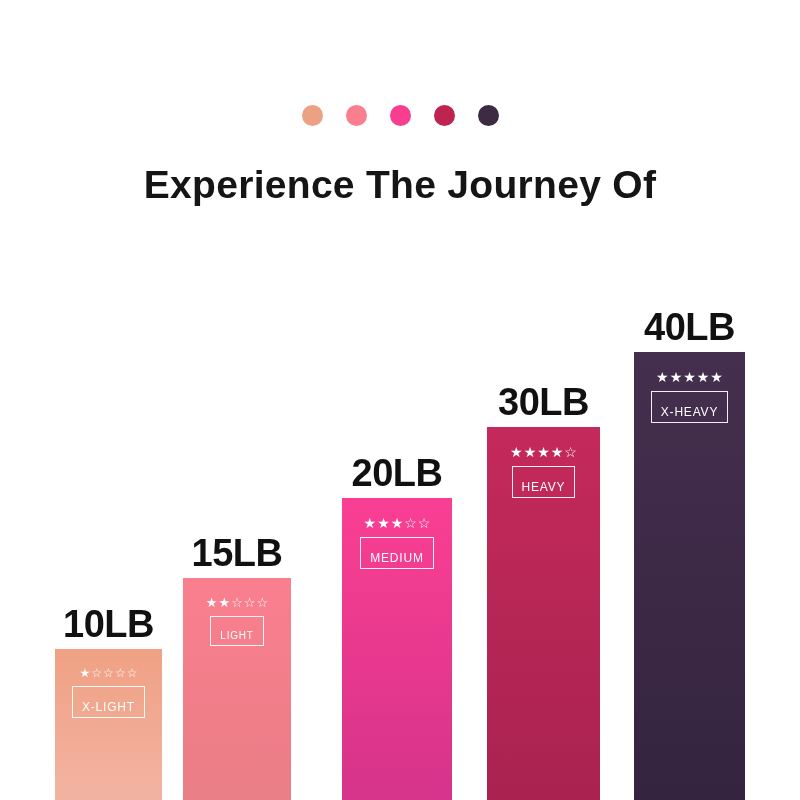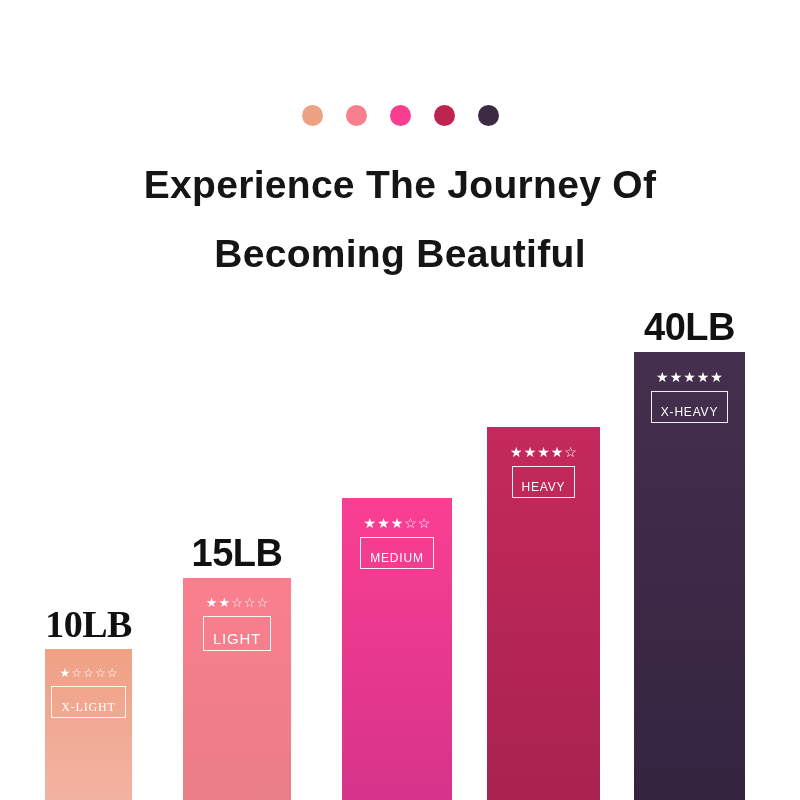--- a/index.html
+++ b/index.html
@@ -127,25 +127,24 @@
   <div id="dot-row">
       <span class="dot" style="background: rgb(237, 161, 131);"></span>
       <span class="dot" style="background: rgb(250, 127, 142);"></span>
       <span class="dot" style="background: rgb(247, 62, 143);"></span>
       <span class="dot" style="background: rgb(189, 36, 80);"></span>
       <span class="dot" style="background: rgb(61, 43, 68);"></span>
     </div>
 
   <div id="heading">
     <span class="hl">Experience The Journey Of</span>
-    <span class="hl">Becoming Beautiful</span>
   </div>
 
   <div id="chart">
-      <div class="bar-group" style="left: 45px; width: 87px; height: 151px; font-family: Liberation Serif, serif;">
+      <div class="bar-group" style="left: 55px; width: 107px; height: 151px;">
         <div class="bar-value">10LB</div>
         <div class="bar" style="background: linear-gradient(rgb(239, 161, 132) 0%, rgb(243, 179, 162) 100%);">
           <div class="bar-inner">
             <div class="stars" style="font-size: 12px;">
               <span>★</span>
               <span>☆</span>
               <span>☆</span>
               <span>☆</span>
               <span>☆</span>
             </div>
@@ -157,39 +156,41 @@
         <div class="bar-value">15LB</div>
         <div class="bar" style="background: linear-gradient(rgb(250, 127, 142) 0%, rgb(234, 126, 135) 100%);">
           <div class="bar-inner">
             <div class="stars" style="font-size: 13px;">
               <span>★</span>
               <span>★</span>
               <span>☆</span>
               <span>☆</span>
               <span>☆</span>
             </div>
-            <div class="badge" style="font-size: 15px;">LIGHT</div>
+            <div class="badge" style="font-size: 10px;">LIGHT</div>
           </div>
         </div>
       </div>
       <div class="bar-group" style="left: 342px; width: 110px; height: 302px;">
+        <div class="bar-value">20LB</div>
         <div class="bar" style="background: linear-gradient(rgb(250, 63, 147) 0%, rgb(214, 51, 138) 100%);">
           <div class="bar-inner">
             <div class="stars" style="font-size: 14px;">
               <span>★</span>
               <span>★</span>
               <span>★</span>
               <span>☆</span>
               <span>☆</span>
             </div>
             <div class="badge" style="font-size: 12px;">MEDIUM</div>
           </div>
         </div>
       </div>
       <div class="bar-group" style="left: 487px; width: 113px; height: 373px;">
+        <div class="bar-value">30LB</div>
         <div class="bar" style="background: linear-gradient(rgb(196, 42, 91) 0%, rgb(169, 34, 80) 100%);">
           <div class="bar-inner">
             <div class="stars" style="font-size: 14px;">
               <span>★</span>
               <span>★</span>
               <span>★</span>
               <span>★</span>
               <span>☆</span>
             </div>
             <div class="badge" style="font-size: 12px;">HEAVY</div>

